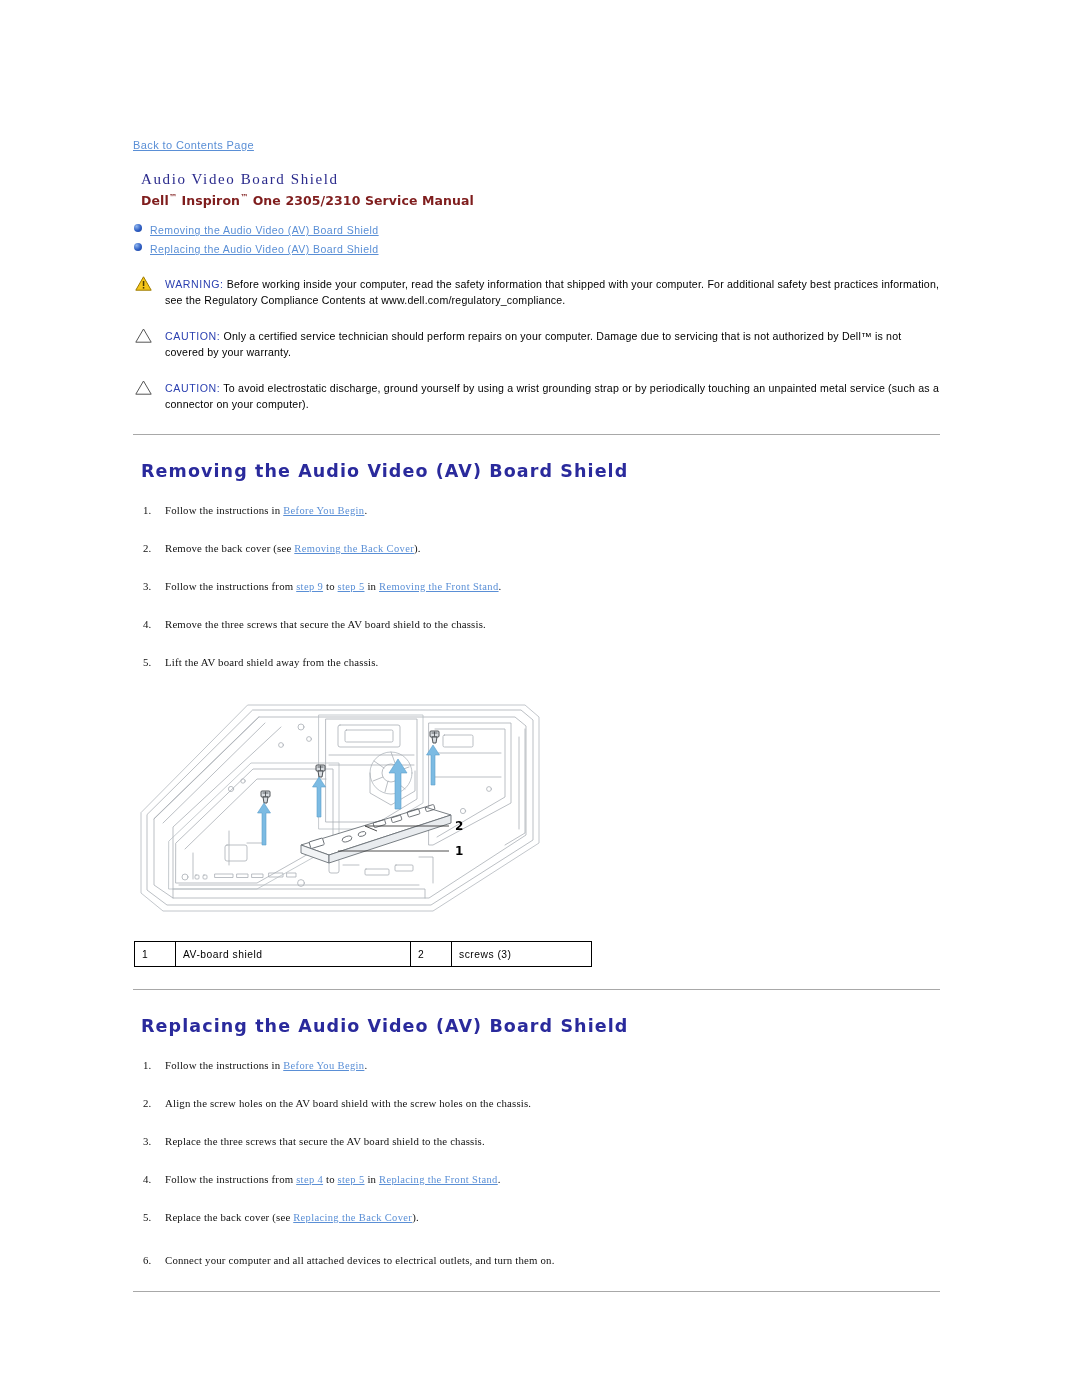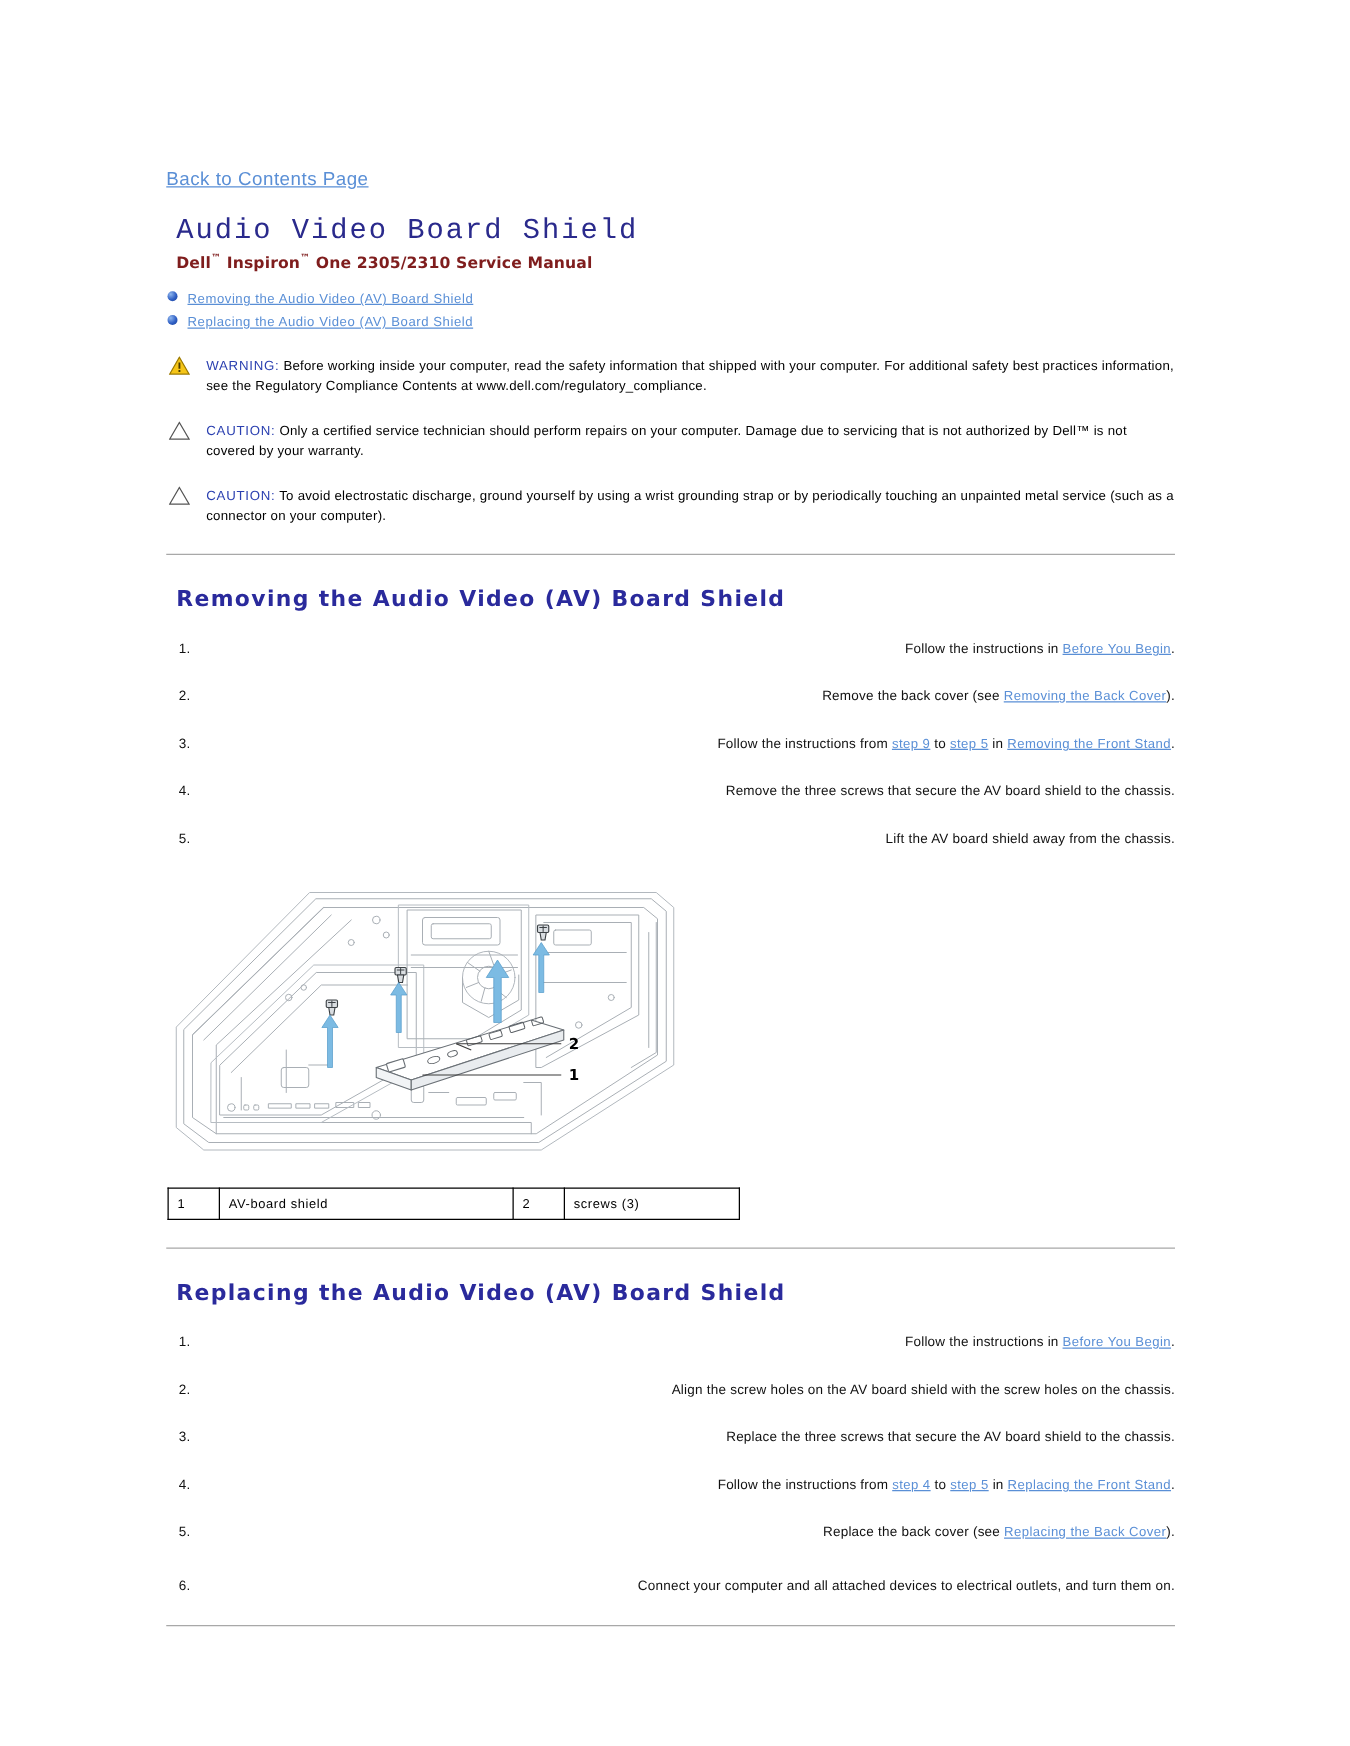--- a/index.html
+++ b/index.html
@@ -31,32 +31,32 @@
   a.link, .link {
     color: #5a8fd6;
     text-decoration: underline;
     font-size: 10.5px;
     letter-spacing: 0.35px;
   }
   .backlink {
     display: inline-block;
     color: #5a8fd6;
     text-decoration: underline;
-    font-size: 15px;
+    font-size: 11px;
     letter-spacing: 0.4px;
     font-family: "Liberation Sans", sans-serif;
   }
 
   h1.doc-title {
     margin: 18px 0 2px 8px;
-    font-size: 23px;
+    font-size: 15px;
     font-weight: normal;
     color: #2a2a8c;
     letter-spacing: 1.6px;
-    font-family: Liberation Mono, monospace;
+    font-family: Liberation Serif, serif;
   }
   .subtitle {
     margin: 5px 0 0 8px;
     font-size: 12.5px;
     font-weight: bold;
     color: #7f1d1d;
     letter-spacing: 0.1px;
     font-family: "DejaVu Sans", sans-serif;
   }
   .subtitle sup { font-size: 8px; vertical-align: super; }
@@ -140,22 +140,21 @@
     padding: 0;
   }
   ol.steps li {
     position: relative;
     padding-left: 32px;
     margin-bottom: 23px;
     font-size: 10.8px;
     line-height: 15px;
     letter-spacing: 0.18px;
     color: #111;
-    font-family: Liberation Sans, sans-serif;
-    text-align: right;
+    font-family: Liberation Serif, serif;
   }
   ol.steps li:before {
     counter-increment: st;
     content: counter(st) ".";
     position: absolute;
     left: 10px;
     top: 0;
     font-size: 10.8px;
     color: #111;
   }

